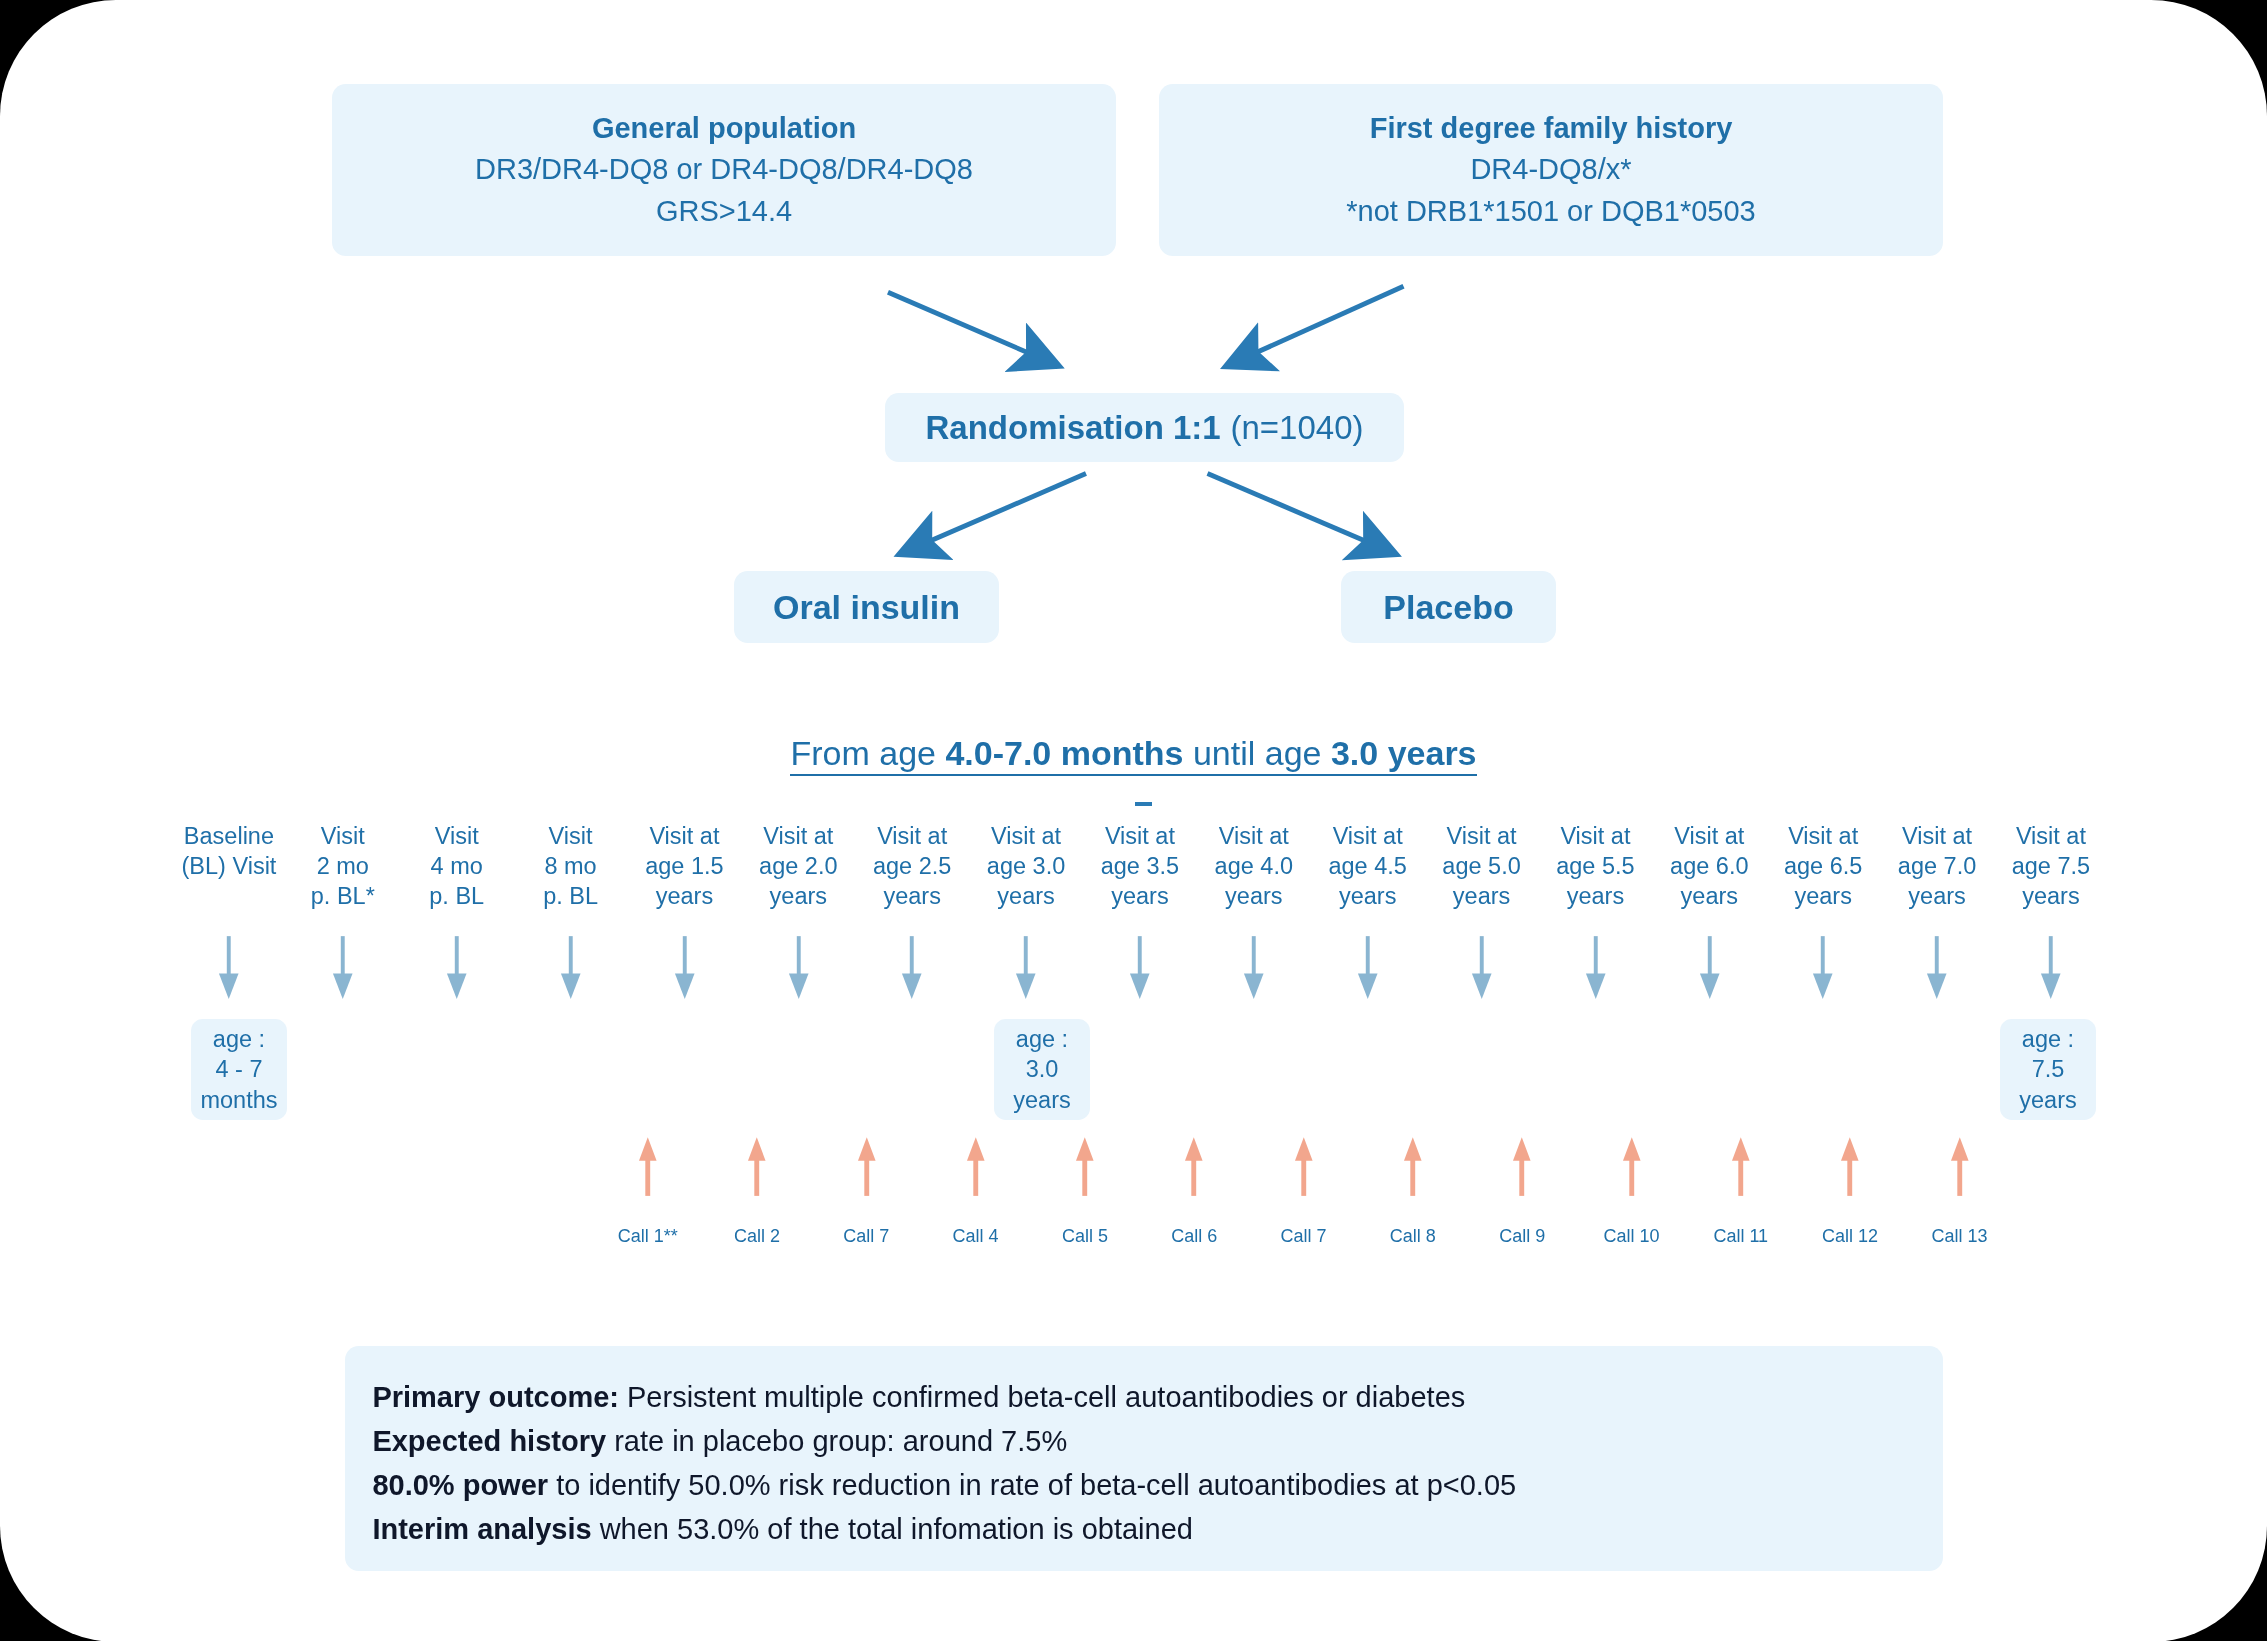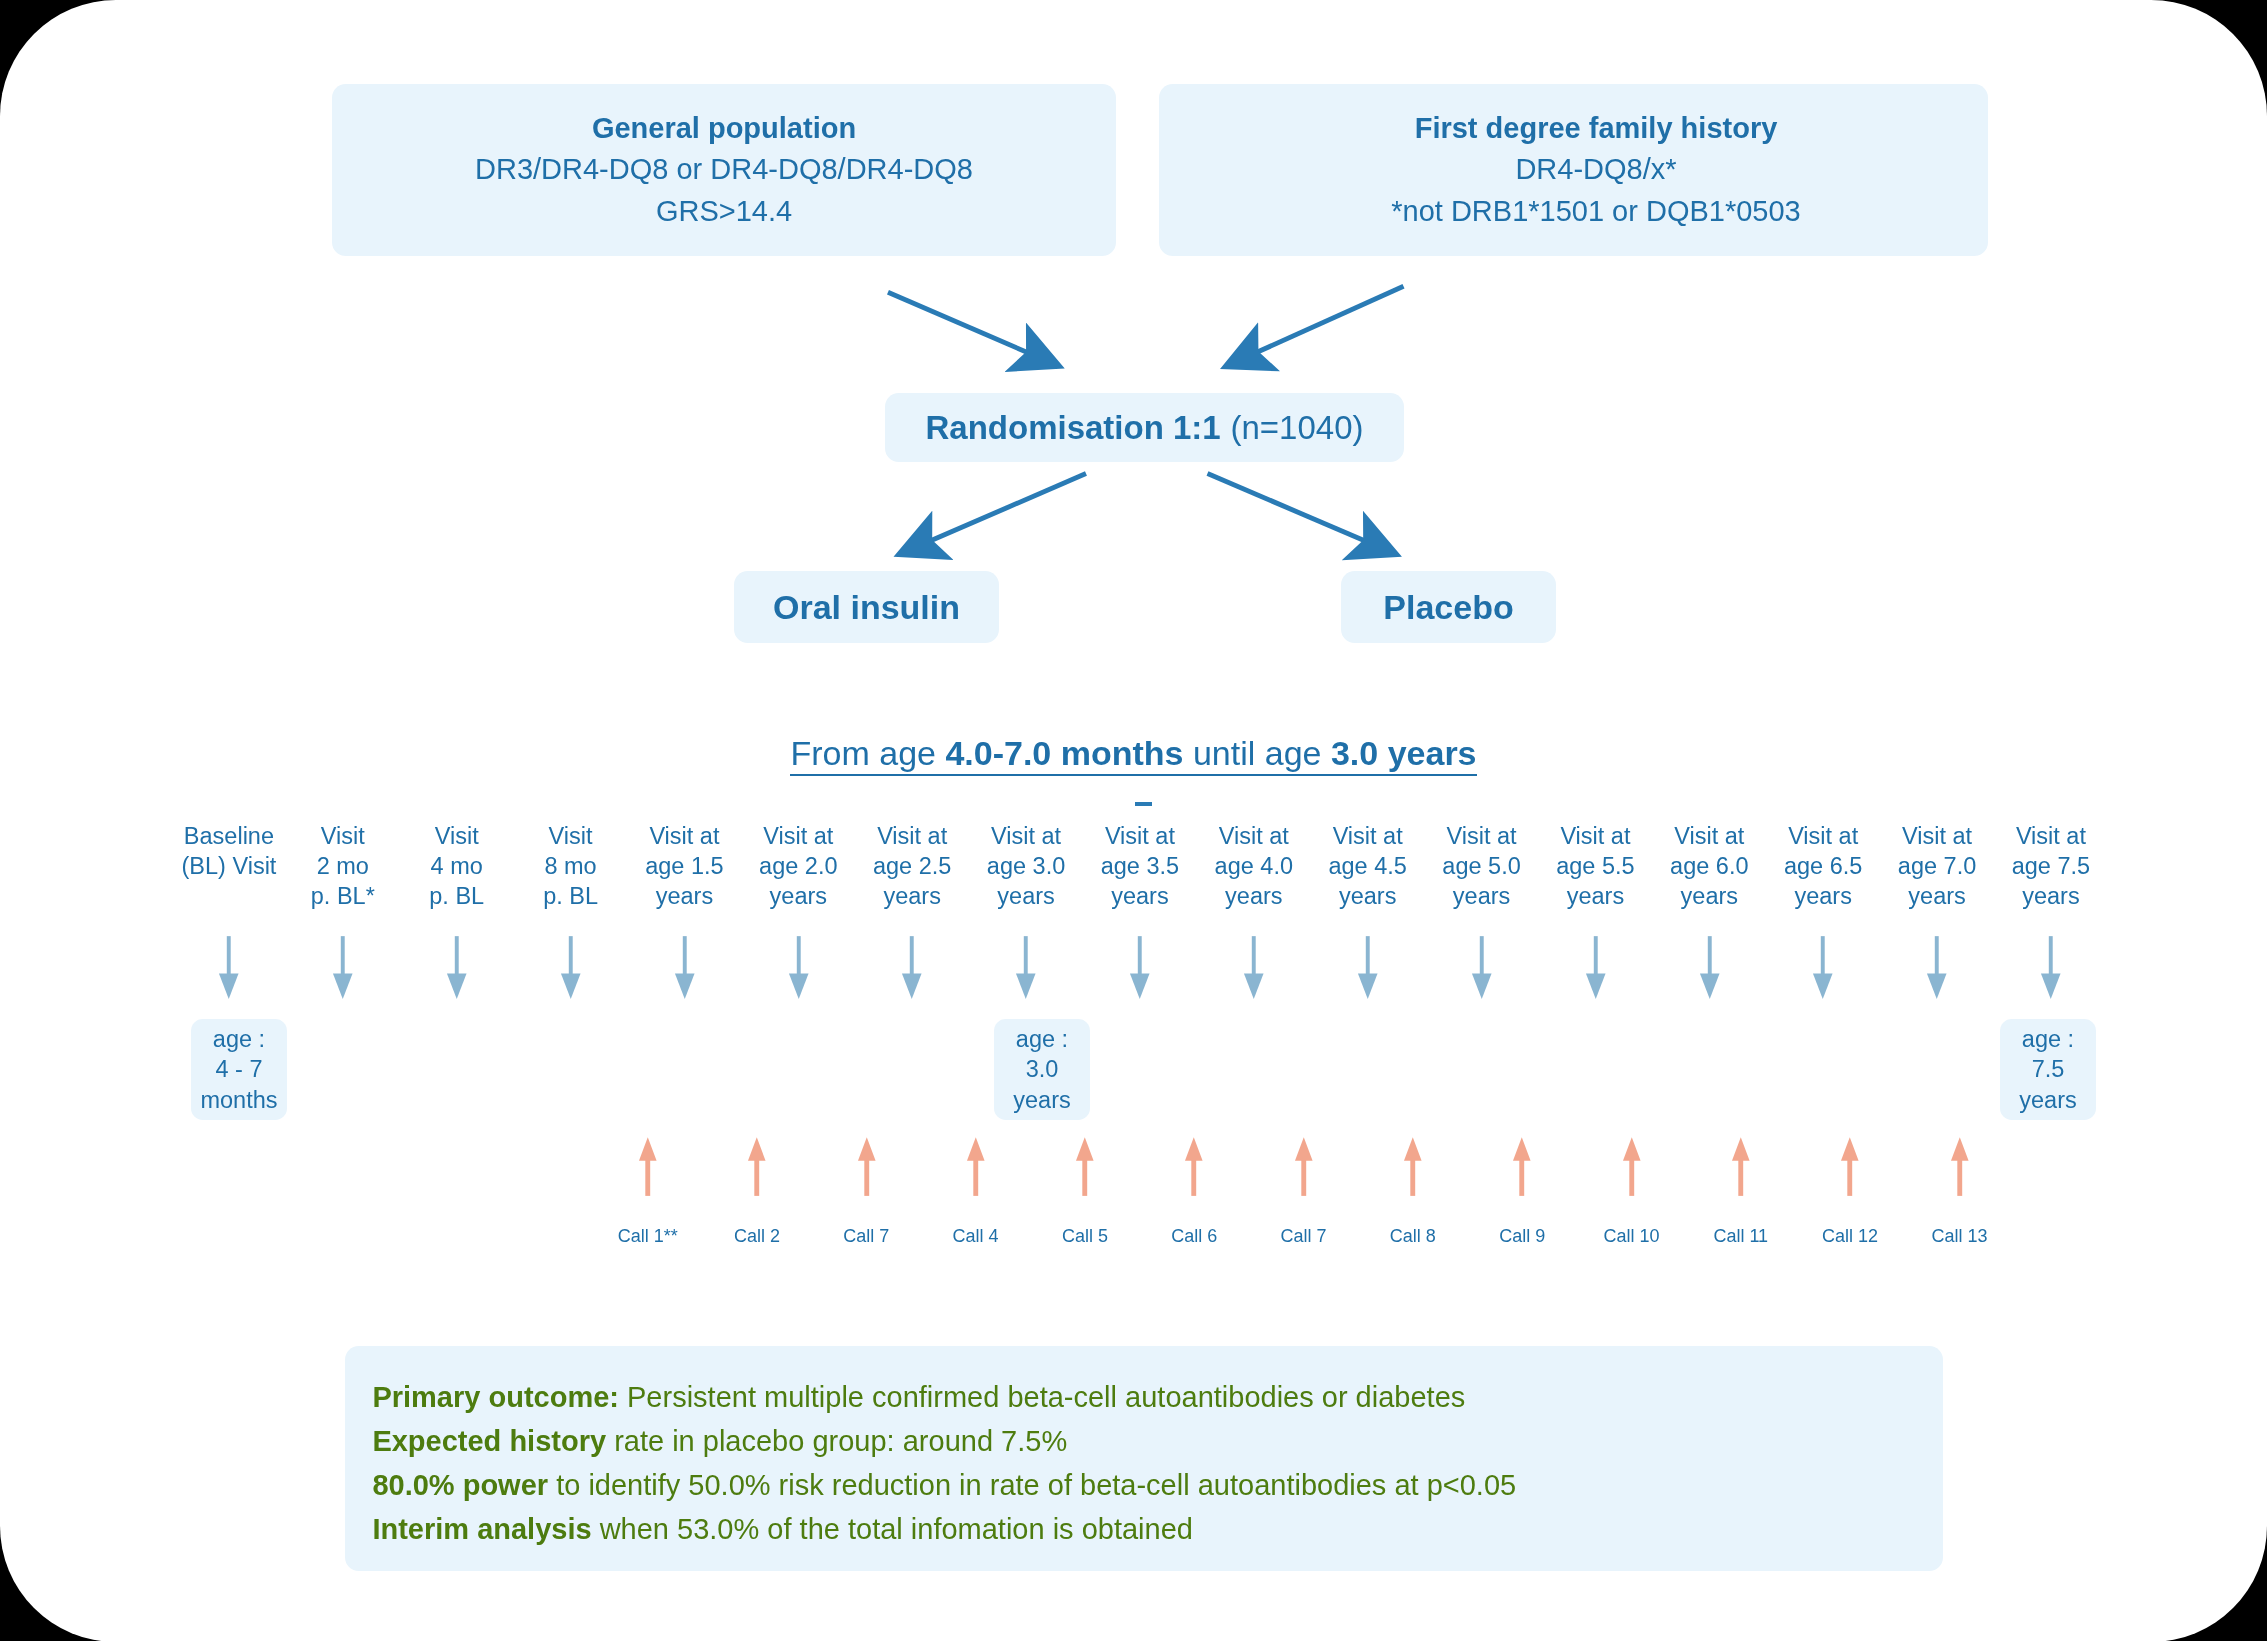--- a/index.html
+++ b/index.html
@@ -24,21 +24,21 @@
 
   
   .pale{
     position:absolute;background:#e8f4fc;border-radius:13.7px;
     display:flex;flex-direction:column;align-items:center;justify-content:center;
     text-align:center;color:#1f6fa8;
   }
   .pale .ttl{font-weight:bold;}
 
   .box-pop{left:332px;top:84px;width:784px;height:172px;font-size:29px;line-height:1.42;}
-  .box-fam{left:1159px;top:84px;width:784px;height:172px;font-size:29px;line-height:1.42;padding-left:45px;}
+  .box-fam{left:1159px;top:84px;width:784px;height:172px;font-size:29px;line-height:1.42;}
 
   .box-rand{left:885px;top:393px;width:519px;height:69px;font-size:33px;border-radius:13.7px;
             flex-direction:row;gap:0;}
   .box-rand .b{font-weight:bold;}
   .box-rand .n{font-weight:normal;padding-left:9.8px;}
 
   .box-oral{left:718px;top:571px;width:265px;height:72px;font-size:34px;font-weight:bold;margin-left:16px;}
   .box-plac{left:1341px;top:571px;width:215px;height:72px;font-size:34px;font-weight:bold;}
 
   
@@ -72,21 +72,21 @@
   .calls{position:absolute;left:593px;top:1137px;width:1421px;display:flex;}
   .ccol{flex:1 1 0;display:flex;flex-direction:column;align-items:center;}
   .clabel{font-size:18px;color:#1f6fa8;margin-top:28px;white-space:nowrap;}
 
   
   .outcome{
     position:absolute;left:345px;top:1346px;width:1598px;height:225px;
     background:#e8f4fc;border-radius:13.7px;padding:29px 27.4px 0 27.4px;
     box-sizing:border-box;
   }
-  .oline{font-size:29px;line-height:1.52;color:#4d7c0f;}
+  .oline{font-size:29px;line-height:1.52;color:#0f172a;}
   .oline b{font-weight:bold;}
 
   .stray{position:absolute;left:1135px;top:802px;width:16.7px;height:3.9px;background:#2a7bb5;}
 </style>
 </head>
 <body>
 
 <div class="canvas">
 
   <svg class="conn" viewBox="0 0 2313 1675">

